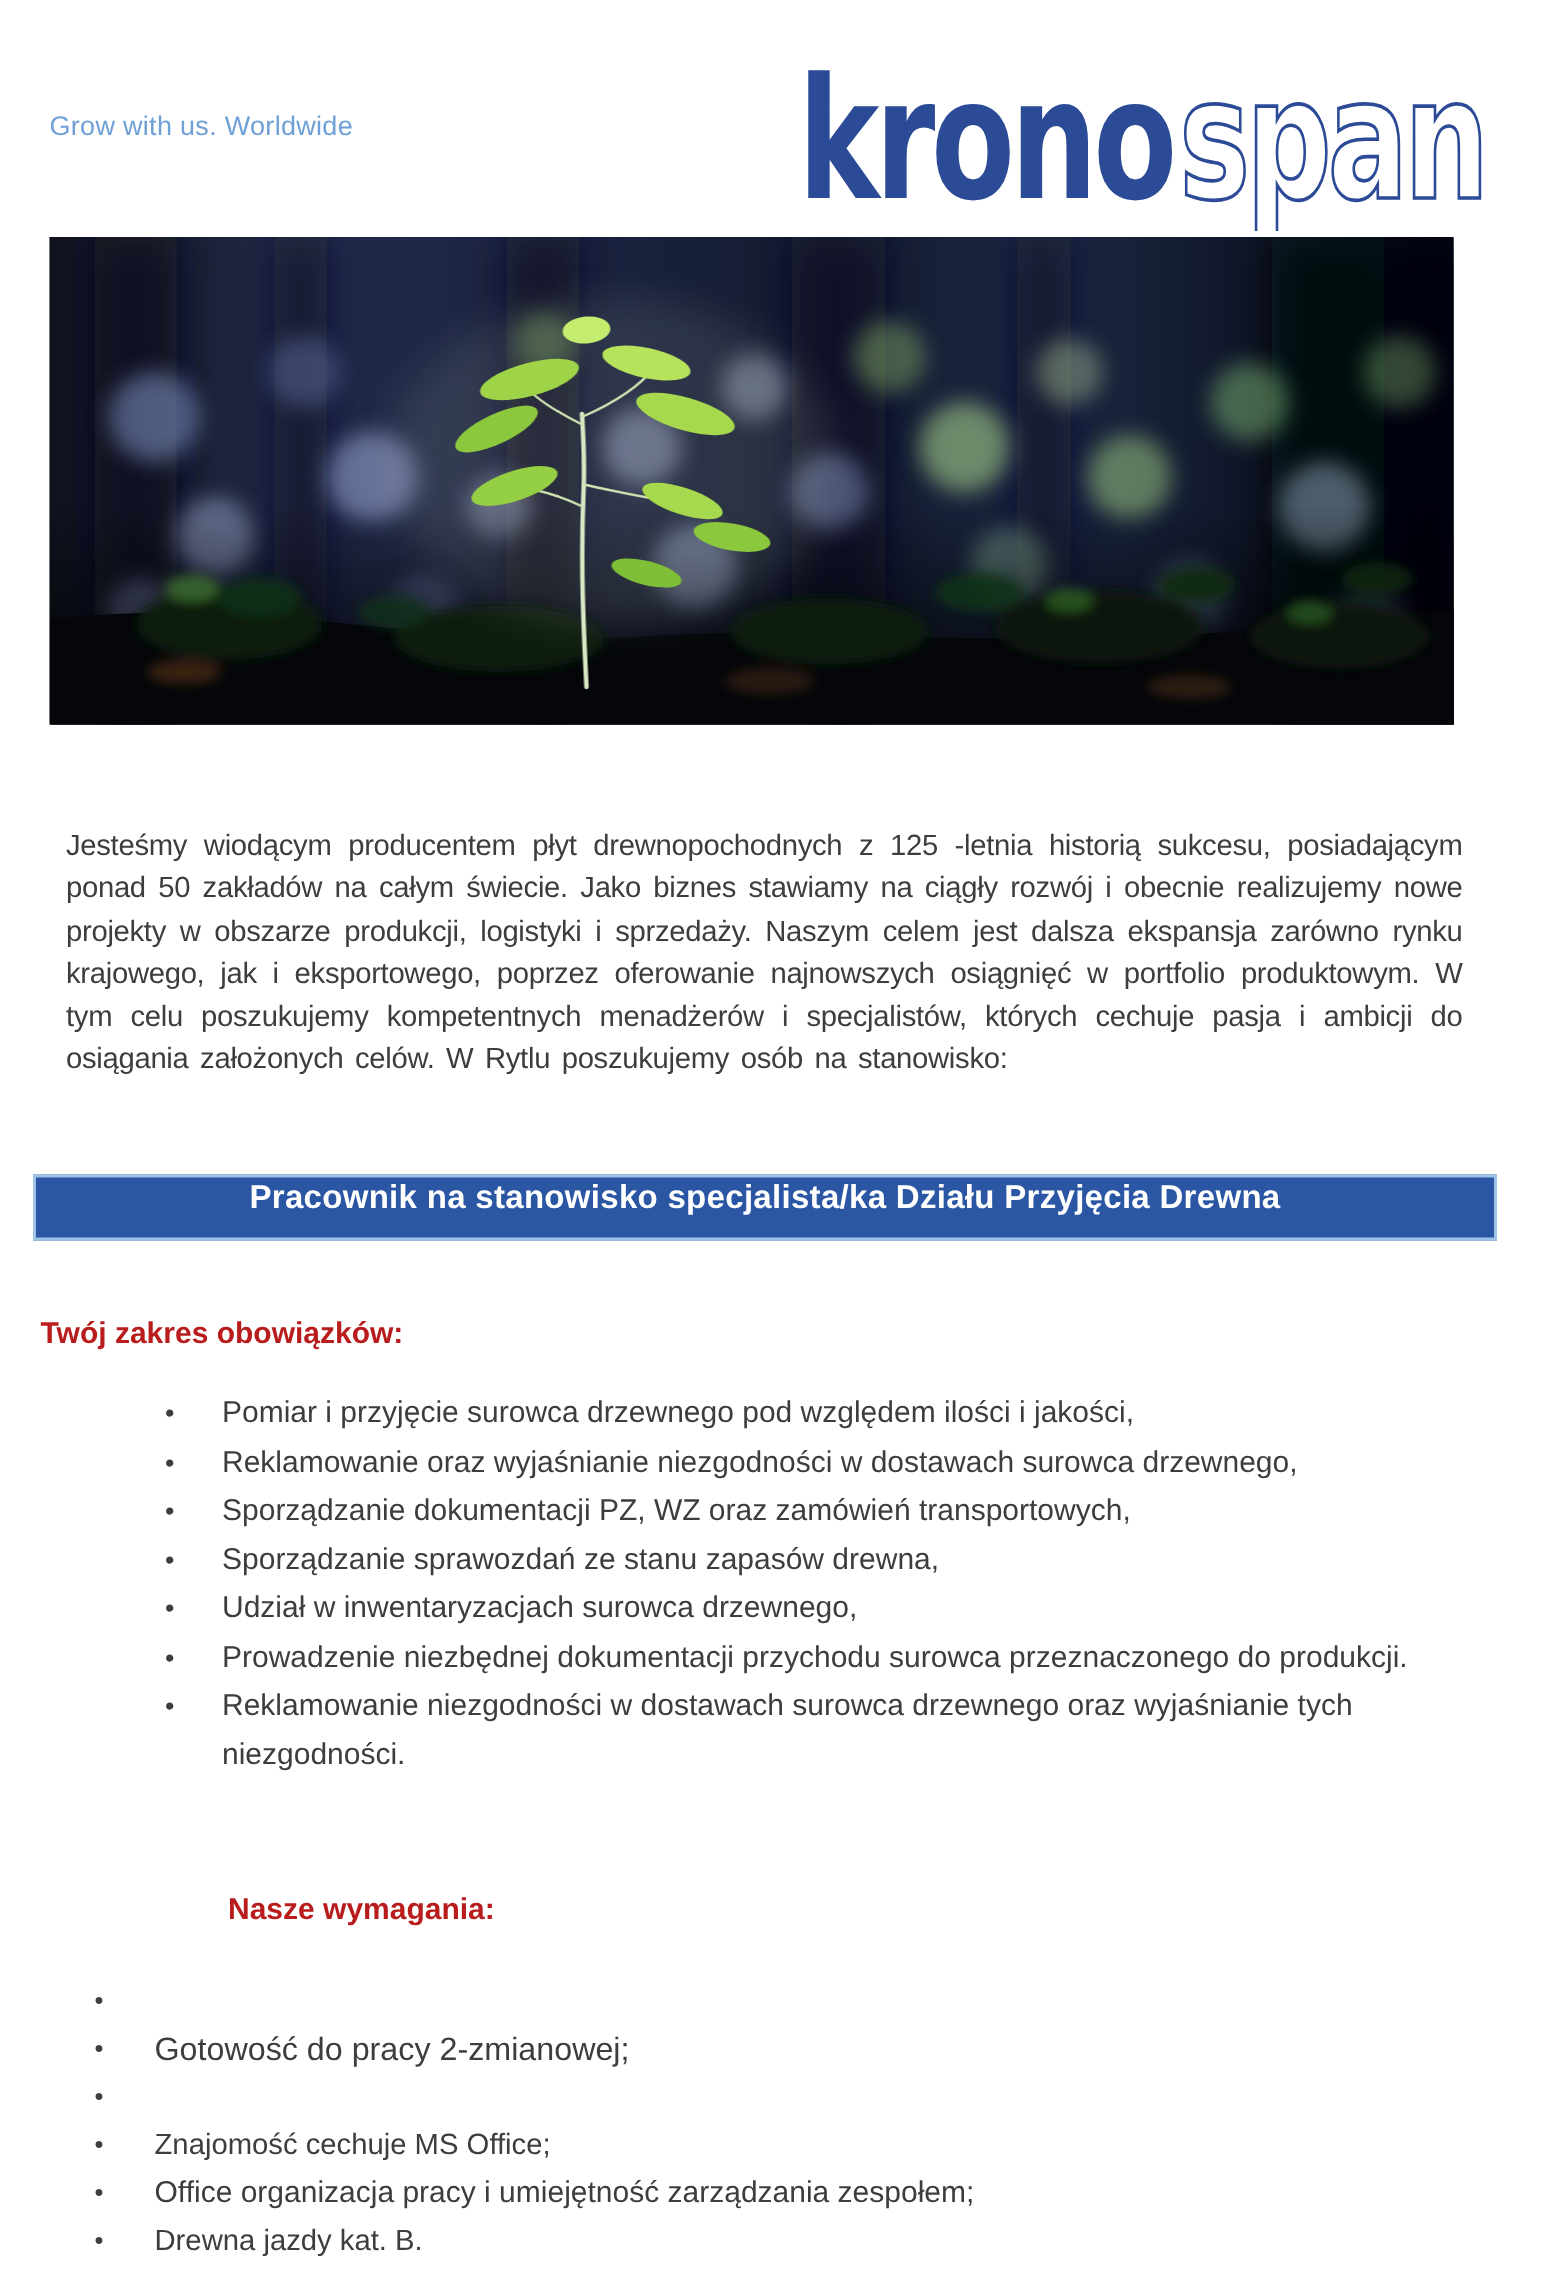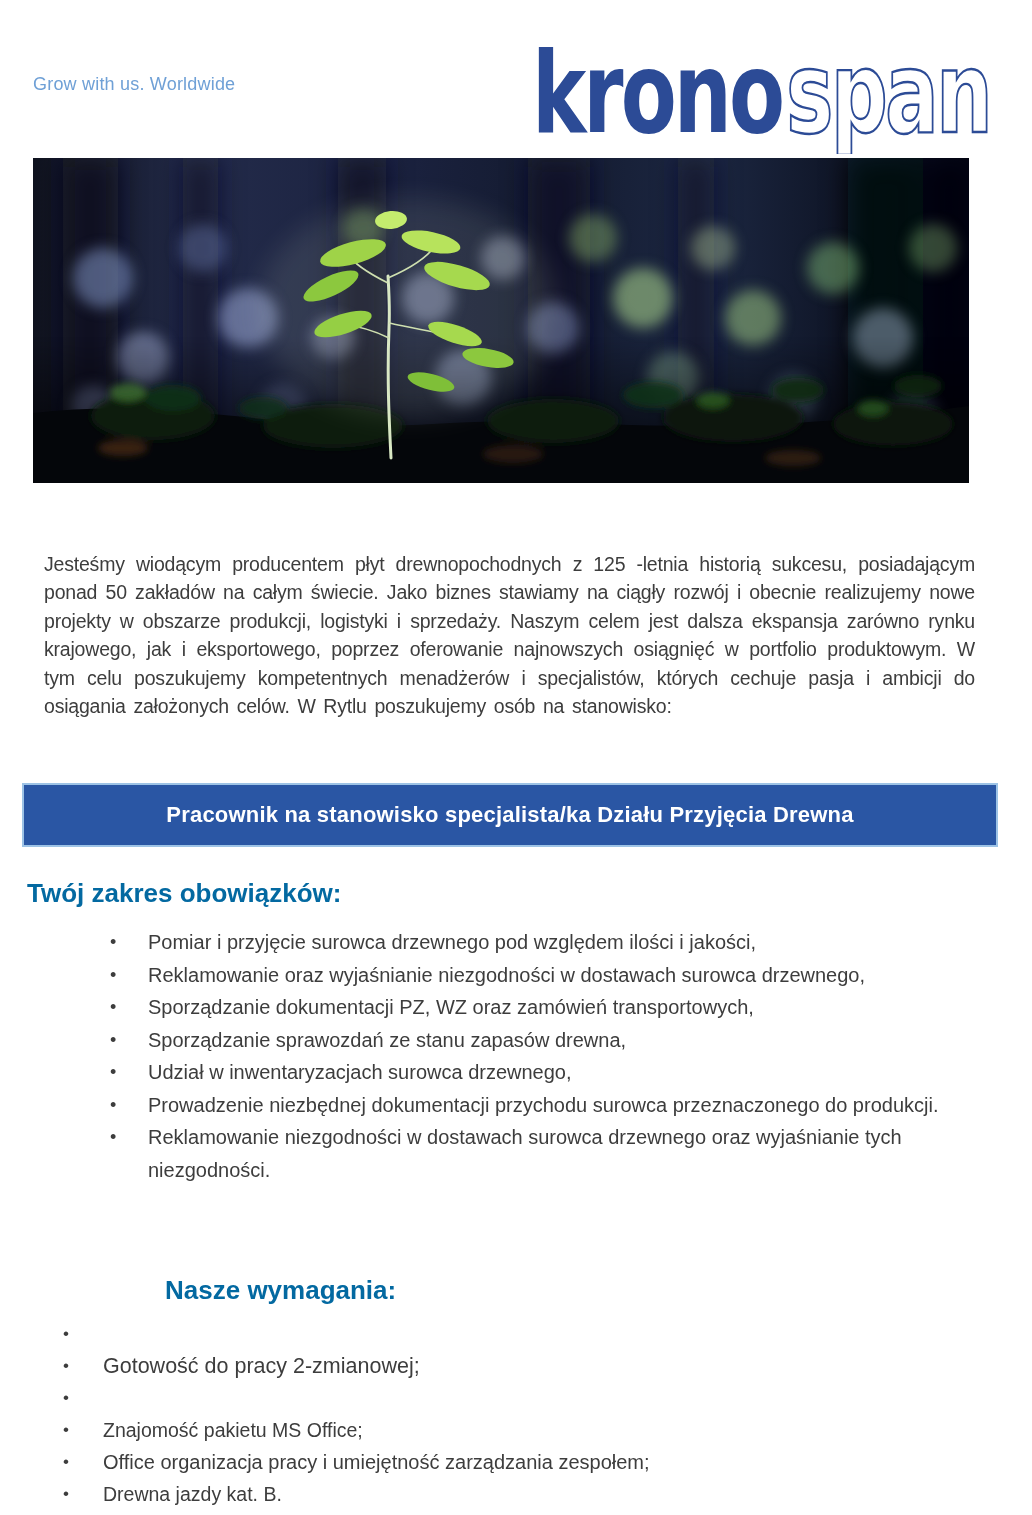--- a/index.html
+++ b/index.html
@@ -17,31 +17,31 @@
   .hero{
     position:absolute;left:33px;top:158px;width:936px;height:325px;
     overflow:hidden;background:#0a0e18;
   }
   .intro{
     position:absolute;left:44px;top:530px;width:931px;
     font-size:19.5px;line-height:28.5px;text-align:justify;
     letter-spacing:-0.2px;word-spacing:2.5px;color:var(--body-text,#3d3d3d);
   }
   .banner{
-    position:absolute;left:22px;top:783px;width:976px;height:64px;
+    position:absolute;left:22px;top:783px;width:976px;height:44px;
     background:var(--banner-bg,#2a56a4);
     border:2px solid var(--banner-border,#9dc3e6);
     box-sizing:border-box;
-    display:flex;align-items:center;justify-content:center;
+    display:flex;align-items:flex-start;justify-content:center;
   }
   .banner-title{
     color:#ffffff;font-weight:bold;font-size:22px;letter-spacing:0.2px;
   }
   .section-heading{
-    position:absolute;font-weight:bold;font-size:26px;color:#0369a1;text-align:right;
+    position:absolute;font-weight:bold;font-size:20px;color:#b91c1c;text-align:right;
   }
   .heading-responsibilities{left:27px;top:878px;}
   .heading-requirements{left:148px;top:1258px;}
   ul.blist{
     list-style:none;margin:0;padding:0;position:absolute;
   }
   ul.blist li{display:flex;align-items:flex-start;}
   ul.blist .marker{flex:0 0 auto;}
   .list-responsibilities{left:110px;top:926px;width:866px;}
   .list-responsibilities li{font-size:20px;line-height:32.5px;}
@@ -205,36 +205,36 @@
   <li>
       <span class="marker">•</span>
       <span>Prowadzenie niezbędnej dokumentacji przychodu surowca przeznaczonego do produkcji.</span>
     </li>
   <li>
       <span class="marker">•</span>
       <span>Reklamowanie niezgodności w dostawach surowca drzewnego oraz wyjaśnianie tych niezgodności.</span>
     </li>
 </ul>
 
-<h2 class="section-heading heading-requirements" style="margin:17px;">Nasze wymagania:</h2>
+<h2 class="section-heading heading-requirements" style="margin:4px;">Nasze wymagania:</h2>
 
 <ul class="blist list-requirements">
   <li>
       <span class="marker">•</span>
     </li>
   <li>
       <span class="marker">•</span>
       <span>Gotowość do pracy 2-zmianowej;</span>
     </li>
   <li>
       <span class="marker">•</span>
     </li>
   <li>
       <span class="marker">•</span>
-      <span>Znajomość pakietu MS Office;</span>
+      <span>Znajomość cechuje MS Office;</span>
     </li>
   <li>
       <span class="marker">•</span>
       <span>Office organizacja pracy i umiejętność zarządzania zespołem;</span>
     </li>
   <li>
       <span class="marker">•</span>
       <span>Drewna jazdy kat. B.</span>
     </li>
 </ul>

